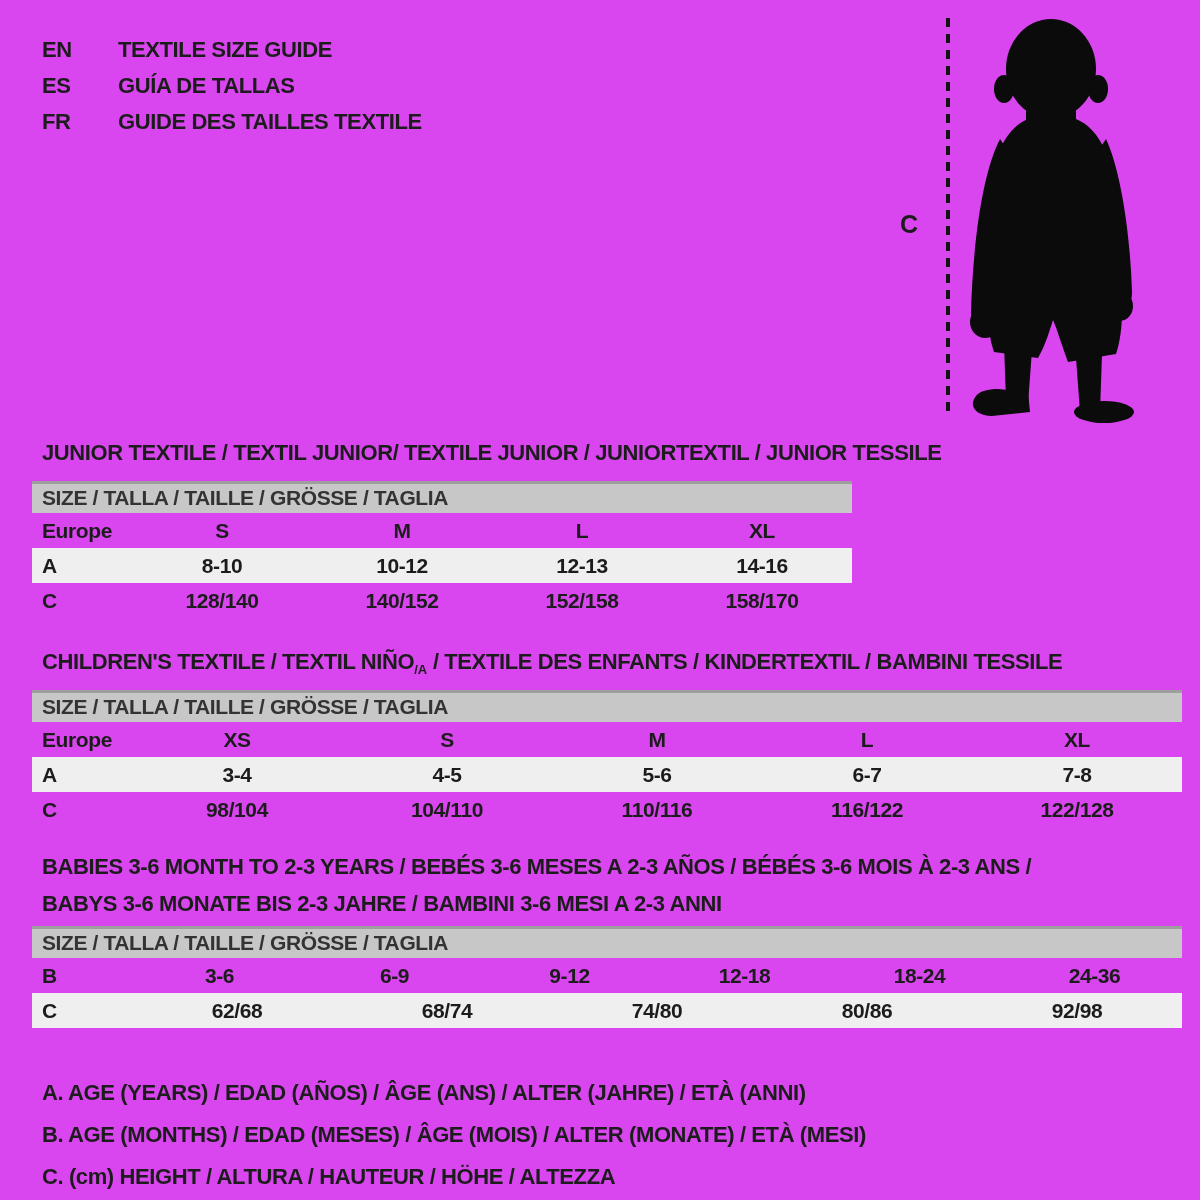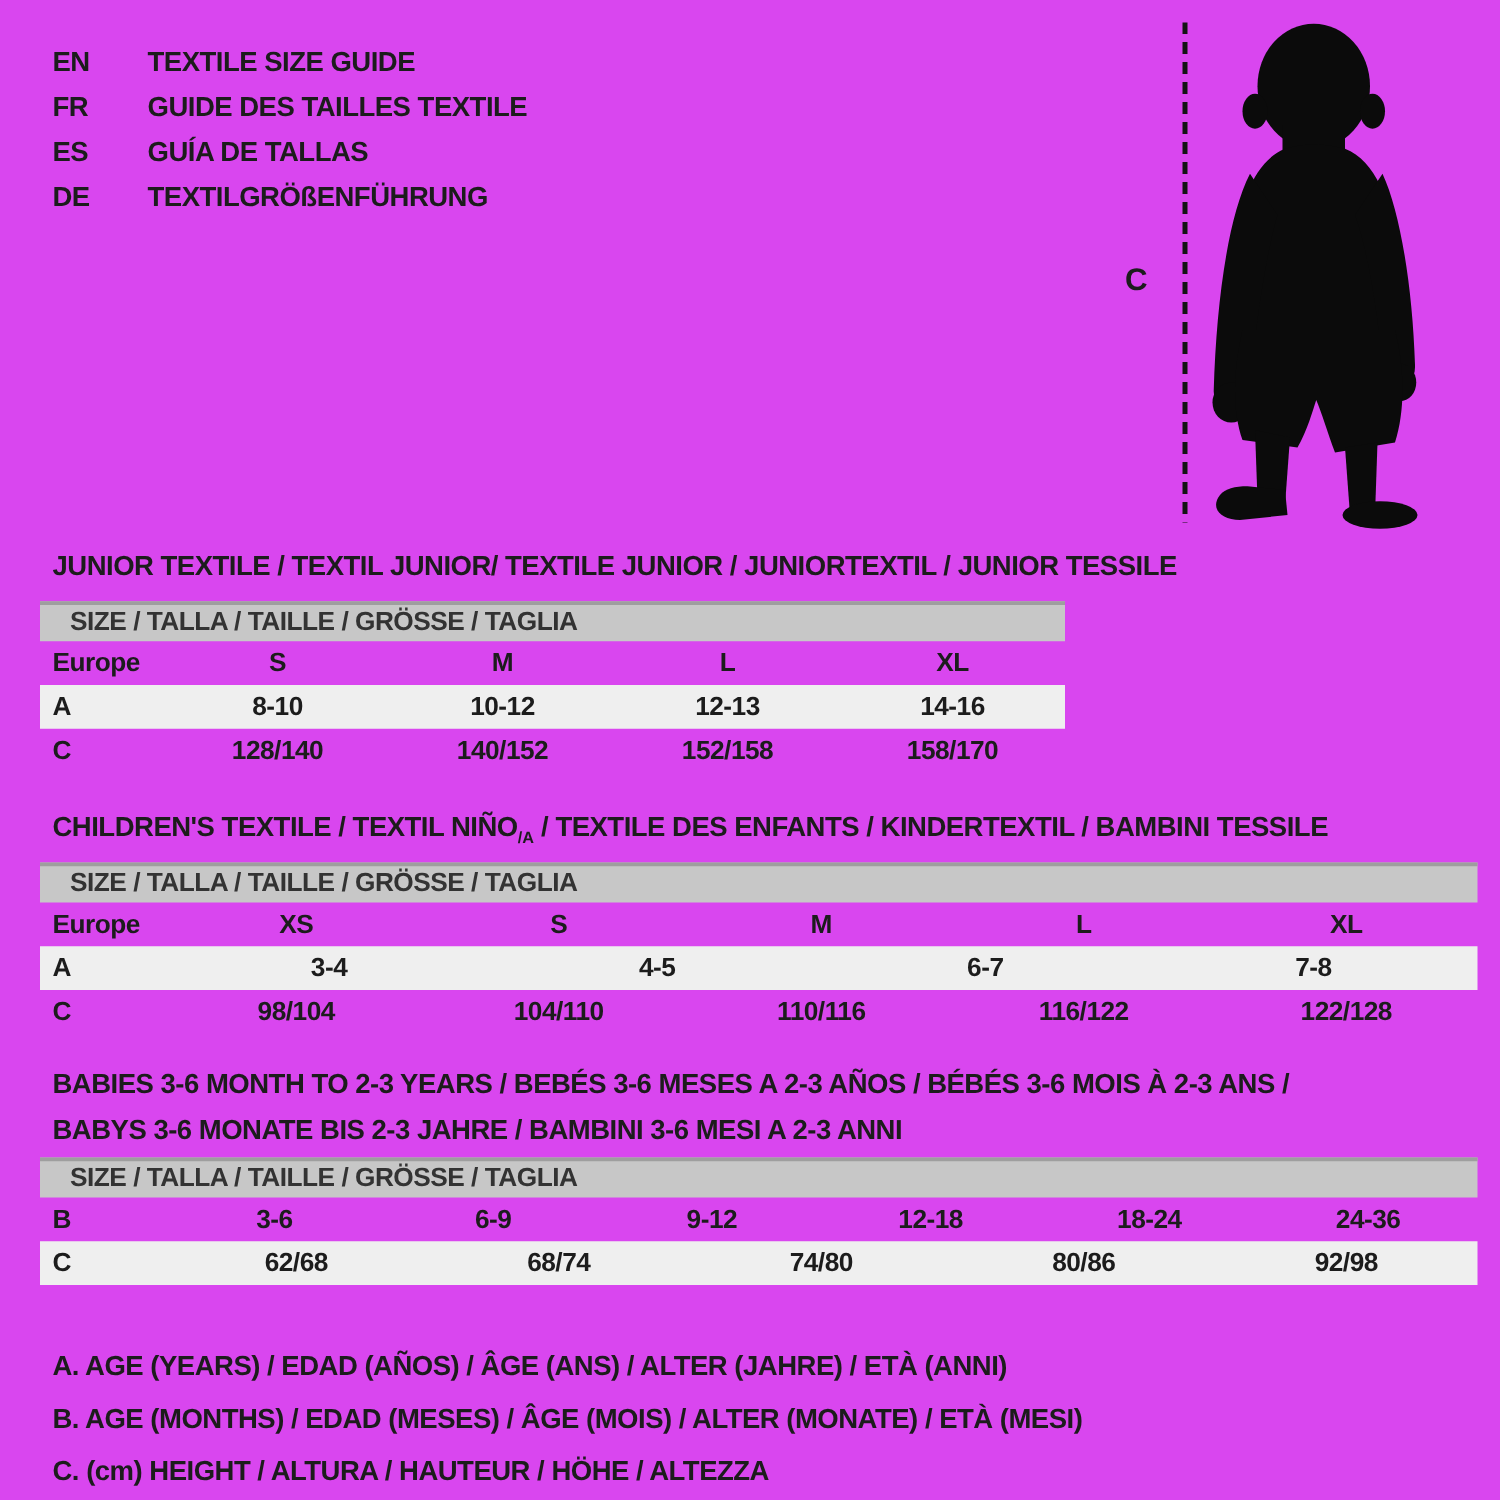--- a/index.html
+++ b/index.html
@@ -30,51 +30,47 @@
   
   .sec-title{position:absolute;left:42px;font-size:22px;line-height:37px;white-space:nowrap;}
   .sub{font-size:13px;vertical-align:-5px;letter-spacing:0;}
   .size-table{position:absolute;left:32px;}
   #section-junior .size-table{width:820px;}
   #section-children .size-table{width:1150px;}
   #section-babies .size-table{width:1150px;}
   .size-bar{
     box-sizing:border-box;height:32px;line-height:27px;
     background:#c7c7c7;border-top:3px solid #9e9e9e;
-    color:#333;font-size:21px;padding-left:24px;
+    color:#333;font-size:21px;padding-left:10px;
   }
   .t-row{display:flex;height:35px;line-height:35px;font-size:21px;}
   .t-row.shaded{background:#efefef;}
   .t-label{width:100px;box-sizing:border-box;padding-left:10px;flex:0 0 auto;}
   .t-cell{flex:1 1 0;text-align:center;}
   
   .legend{position:absolute;left:42px;top:1072px;}
   .legend-line{height:42px;line-height:42px;font-size:22px;white-space:nowrap;}
 </style>
 </head>
 <body>
 
 <div class="page">
 
   <div class="lang-block">
       <div class="lang-row">
         <span class="lang-code">EN</span>
         <span class="lang-label">TEXTILE SIZE GUIDE</span>
       </div>
       <div class="lang-row">
-        <span class="lang-code">FR</span>
-        <span class="lang-label">GUIDE DES TAILLES TEXTILE</span>
-      </div>
-      <div class="lang-row">
         <span class="lang-code">ES</span>
         <span class="lang-label">GUÍA DE TALLAS</span>
       </div>
       <div class="lang-row">
-        <span class="lang-code">DE</span>
-        <span class="lang-label">TEXTILGRÖßENFÜHRUNG</span>
+        <span class="lang-code">FR</span>
+        <span class="lang-label">GUIDE DES TAILLES TEXTILE</span>
       </div>
     </div>
 
   <div class="figure">
     <div class="measure-line"></div>
     <div class="measure-label">C</div>
     <svg class="silhouette" width="190" height="410" viewBox="0 0 190 410" fill="#0b0b0b" xmlns="http://www.w3.org/2000/svg">
       <ellipse cx="93" cy="55" rx="45" ry="50"></ellipse>
       <ellipse cx="46" cy="75" rx="10" ry="14"></ellipse>
       <ellipse cx="140" cy="75" rx="10" ry="14"></ellipse>
@@ -133,20 +129,21 @@
           <div class="t-cell">XS</div>
           <div class="t-cell">S</div>
           <div class="t-cell">M</div>
           <div class="t-cell">L</div>
           <div class="t-cell">XL</div>
         </div>
         <div class="t-row shaded">
           <div class="t-label">A</div>
           <div class="t-cell">3-4</div>
           <div class="t-cell">4-5</div>
+          <div class="t-cell">5-6</div>
           <div class="t-cell">6-7</div>
           <div class="t-cell">7-8</div>
         </div>
         <div class="t-row">
           <div class="t-label">C</div>
           <div class="t-cell">98/104</div>
           <div class="t-cell">104/110</div>
           <div class="t-cell">110/116</div>
           <div class="t-cell">116/122</div>
           <div class="t-cell">122/128</div>

